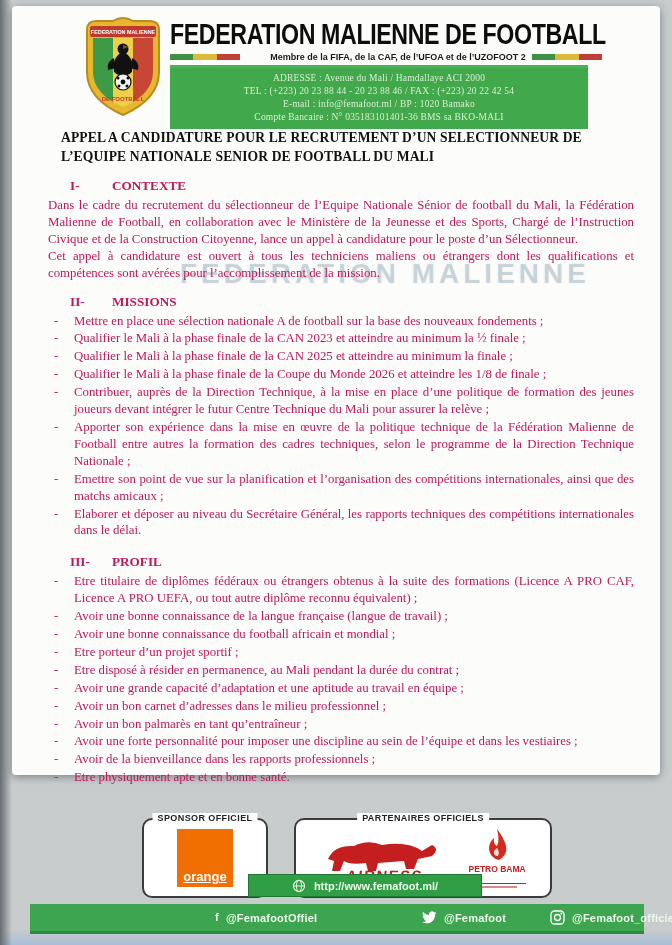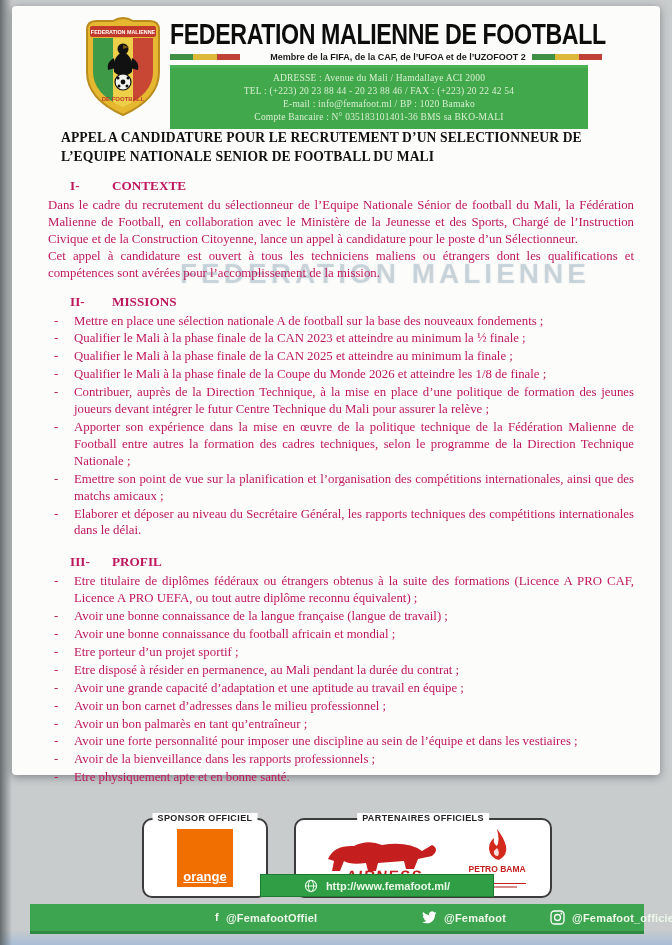--- a/index.html
+++ b/index.html
@@ -114,21 +114,21 @@
     letter-spacing:1.5px;color:#c41e1e;transform:skewX(-6deg);margin-top:-6px;
   }
   .petro{display:flex;flex-direction:column;align-items:center;}
   .petro-text{
     font-family:"Liberation Sans",sans-serif;font-weight:800;font-size:8.5px;
     color:#c41e1e;border-bottom:1.5px solid #c41e1e;padding-bottom:9px;
   }
   .petro-sub{width:40px;height:2px;background:#d98a8a;margin-top:2px;}
 
   .site-bar{
-    position:absolute;left:248px;top:868px;width:232px;height:21px;
+    position:absolute;left:236px;top:868px;width:232px;height:21px;
     background:#2f9e45;border:1px solid #1e7a31;
     display:flex;align-items:center;justify-content:center;gap:8px;z-index:2;
   }
   .site-bar span{
     font-family:"Liberation Sans",sans-serif;font-weight:700;font-size:11px;
     color:#eafae8;
   }
   .social-bar{
     position:absolute;left:18px;top:898px;width:614px;height:27px;
     background:#3da44f;border-bottom:3px solid #2e8a3e;z-index:1;

